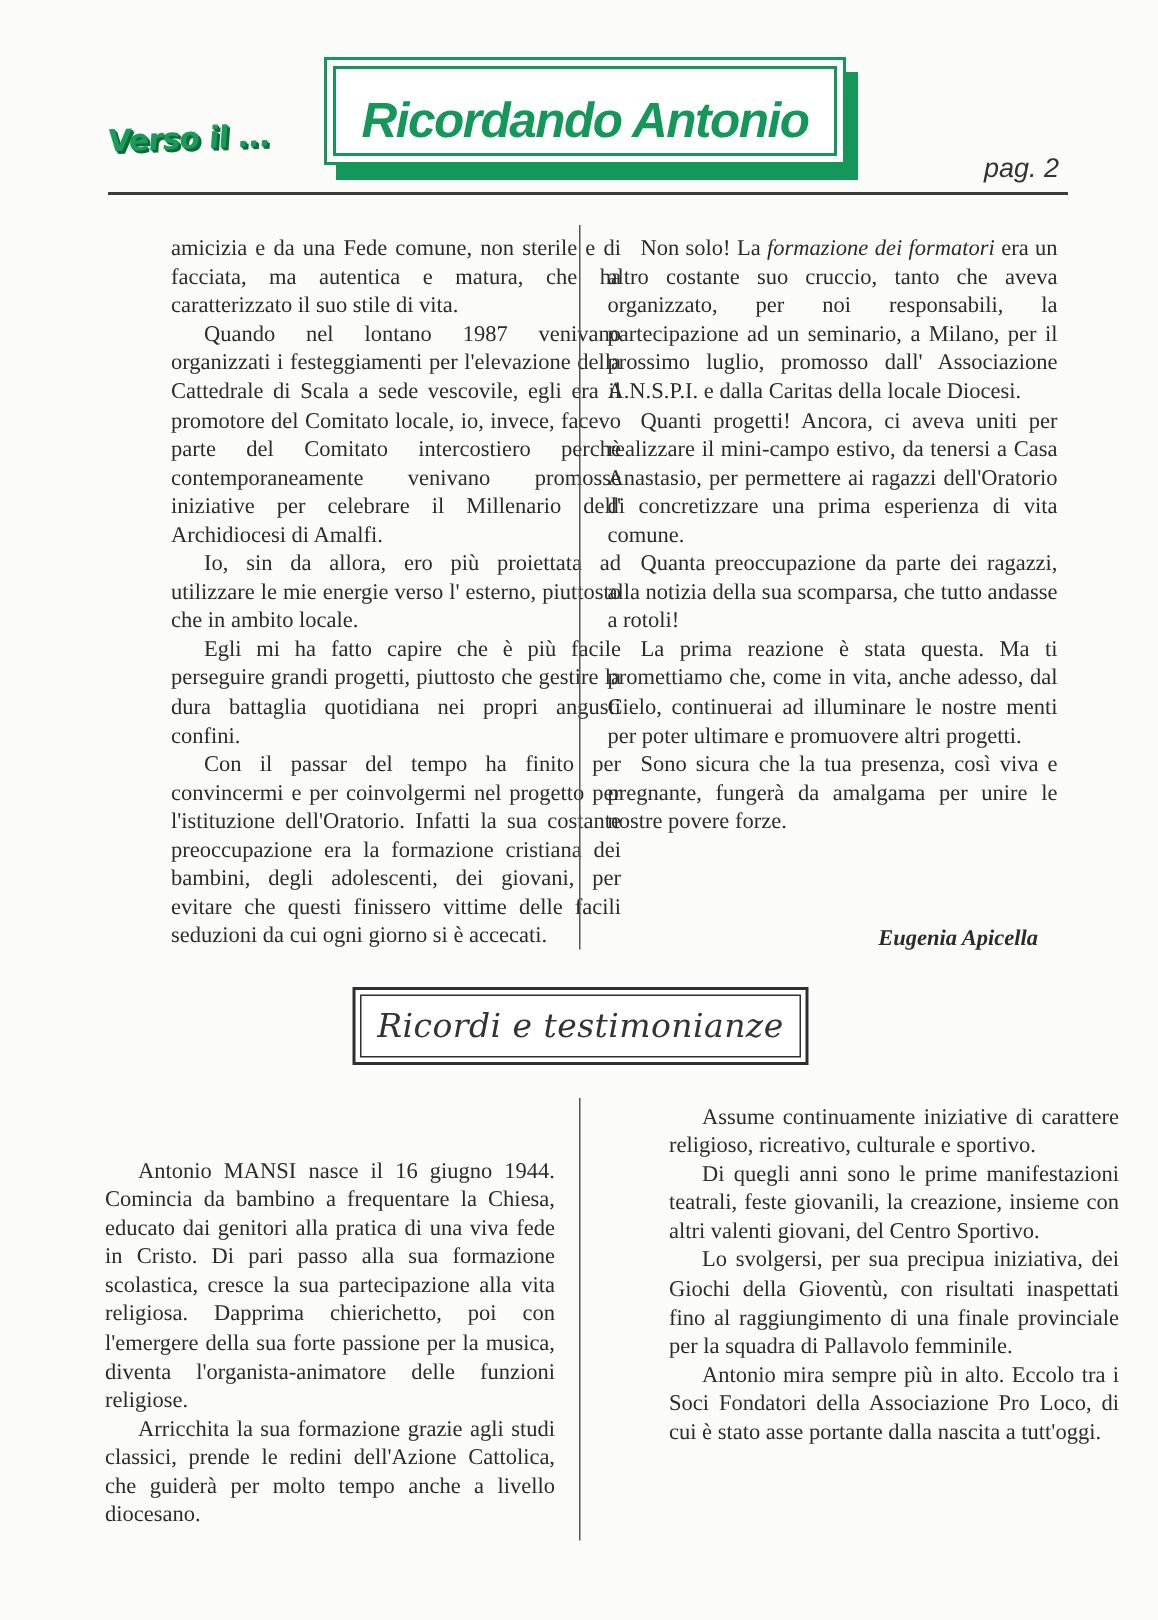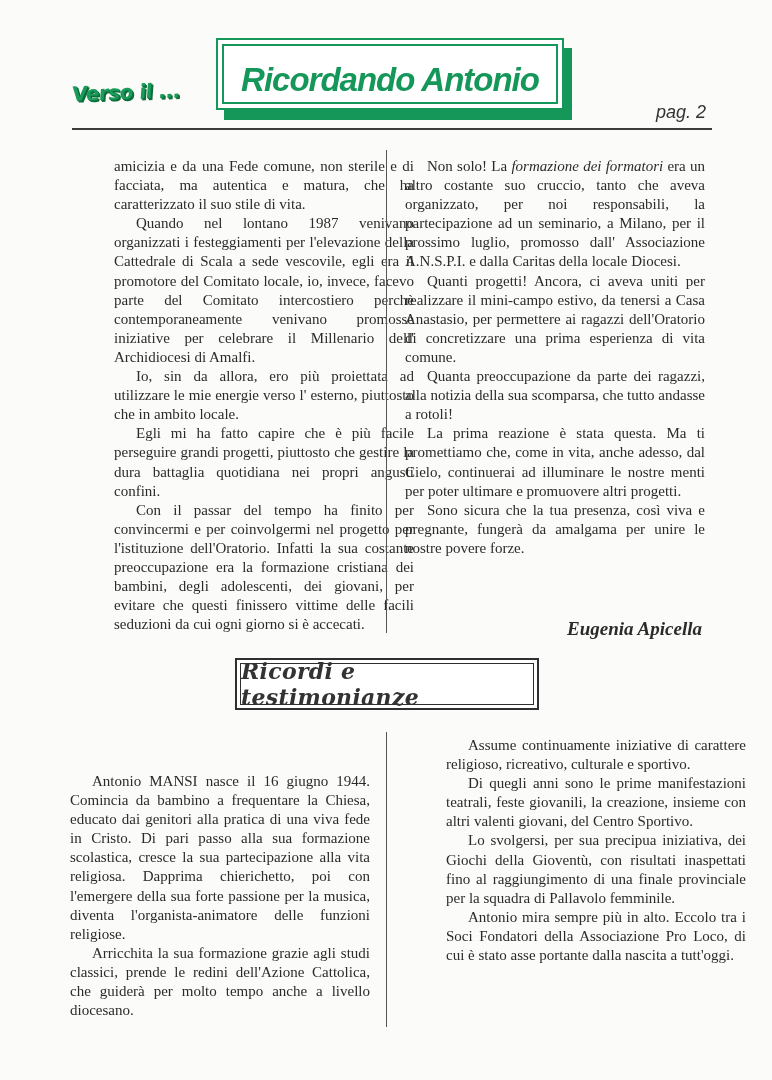--- a/index.html
+++ b/index.html
@@ -62,36 +62,36 @@
     .col em { font-style: italic; }
     .col1 { left: 70px; top: 157px; margin-left: 44px; }
     .col2 { left: 405px; top: 157px; }
     .col3 { left: 70px; top: 772px; }
     .col4 { left: 405px; top: 736px; margin-left: 41px; }
     .vline { position: absolute; left: 386px; width: 1px; background: #555; }
     .vline.v1 { top: 150px; height: 483px; }
     .vline.v2 { top: 732px; height: 295px; }
 
     .signature {
-      position: absolute; right: 70px; top: 618px;
-      font-style: italic; font-weight: bold; font-size: 19px; color: #2b2b2b;
+      position: absolute; right: 80px; top: 618px;
+      font-style: italic; font-weight: bold; font-size: 15px; color: #2b2b2b;
     }
 
     
     .section-box {
       position: absolute; left: 235px; top: 658px; width: 300px; height: 48px;
       border: 2px solid #2f2f2f; background: #fff;
     }
     .section-inner {
       position: absolute; left: 3px; top: 3px; right: 3px; bottom: 3px;
       border: 1px solid #2f2f2f;
       display: flex; align-items: center; justify-content: center;
     }
     .section-text {
-      font-family: "DejaVu Serif", serif; font-style: italic; font-weight: bold;
+      font-family: "DejaVu Serif", serif; font-style: italic; font-weight: normal;
       font-size: 22px; color: #333; letter-spacing: 0.3px;
     }
   </style>
 </head>
 <body>
 
 <div class="page">
 
   <div class="kicker">Verso il ...</div>
   <div class="title-wrap">

